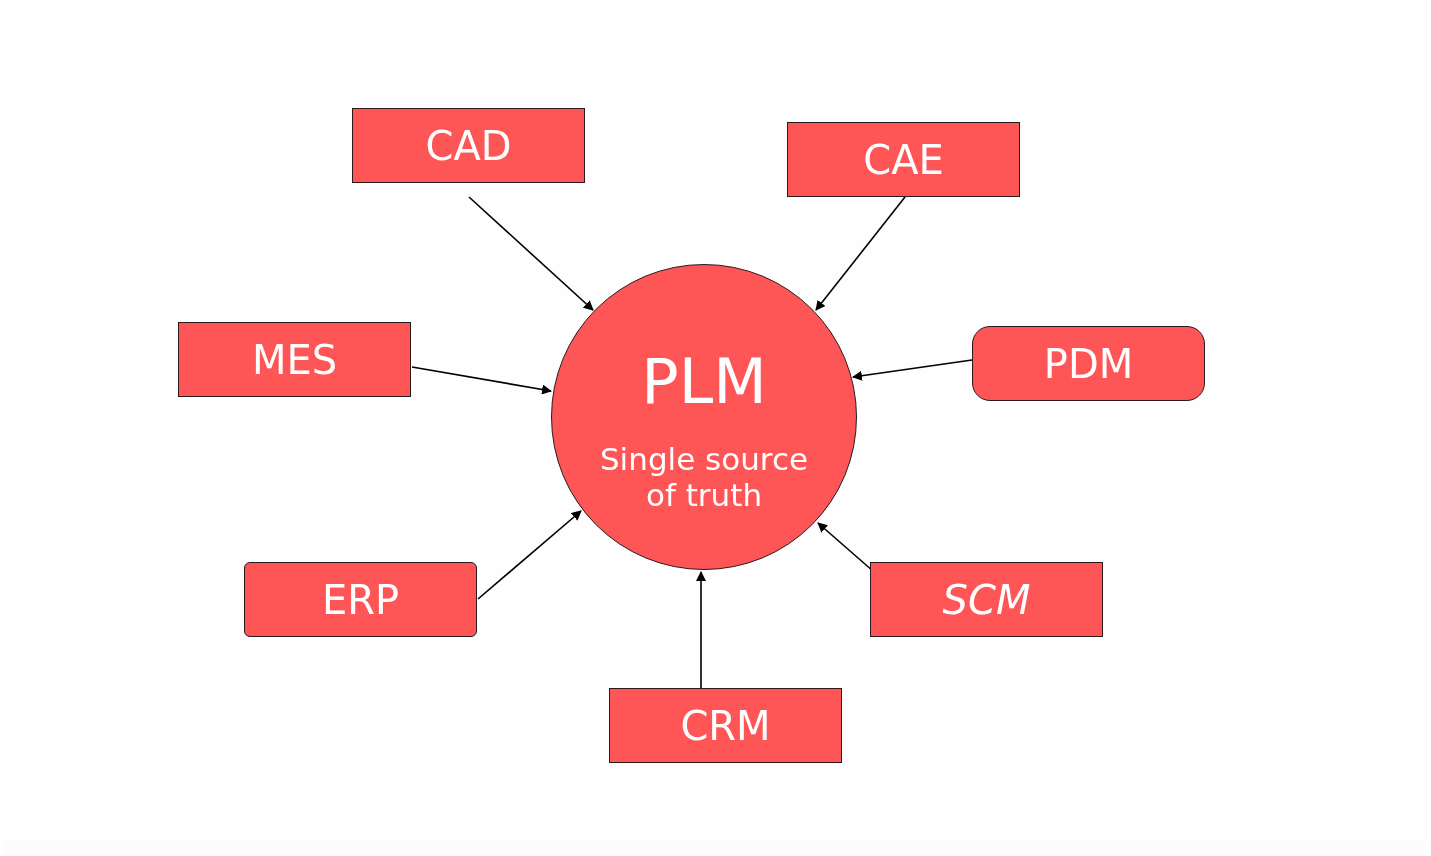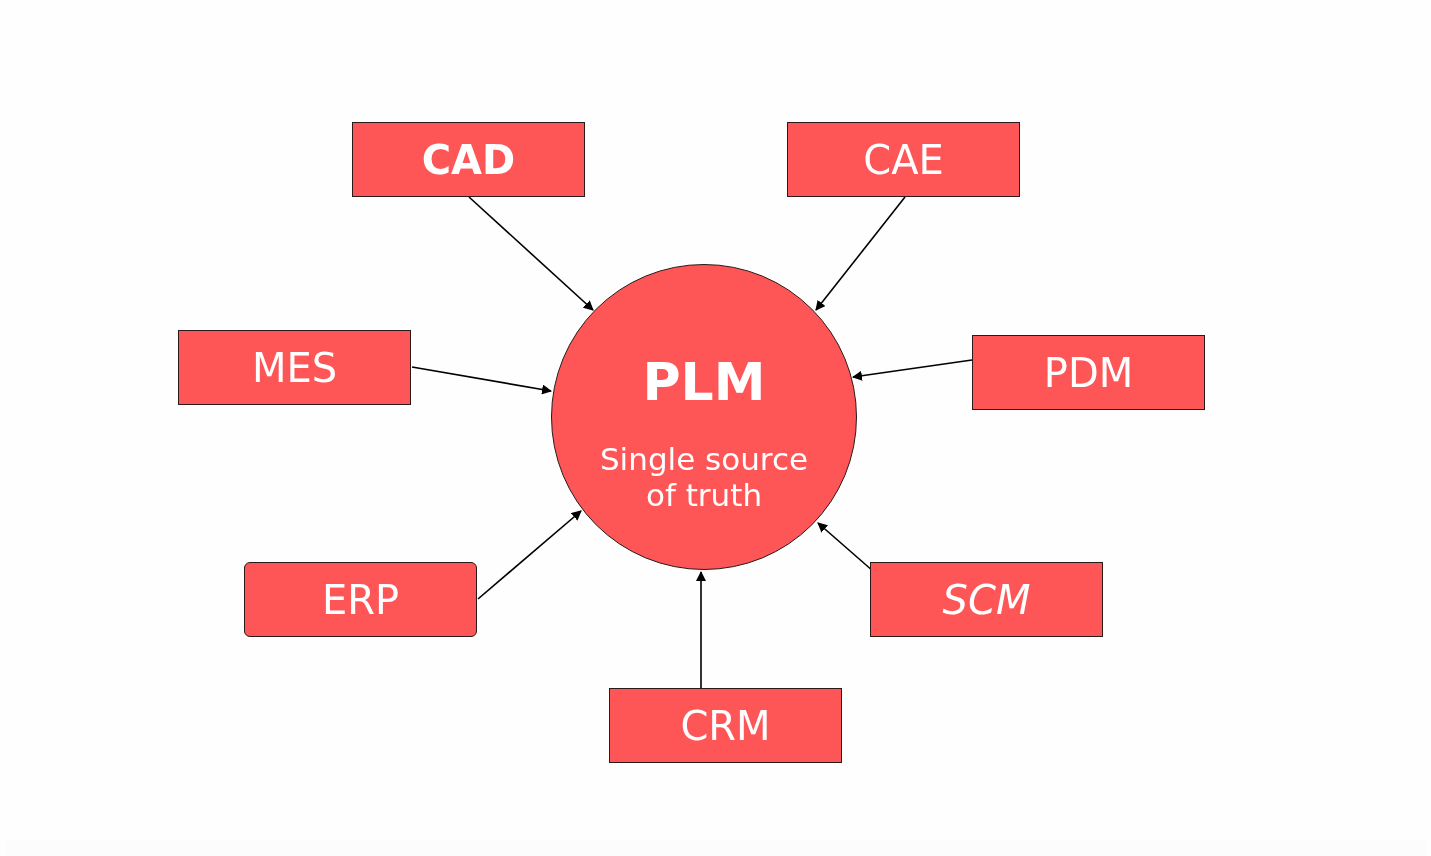--- a/index.html
+++ b/index.html
@@ -1,20 +1,20 @@
 <!DOCTYPE html>
 <html><head>
   <meta charset="utf-8">
   <style>
     html, body { margin:0; padding:0; background:#fefefe; }
     body { width:1431px; height:856px; position:relative; overflow:hidden; font-family:"DejaVu Sans", sans-serif; }
     #diagram { position:absolute; left:0; top:0; width:1431px; height:856px; }
     .node-box { position:absolute; width:233px; height:75px; background:#fe5557; border:1.5px solid #2a1a1a; box-sizing:border-box; color:#fff; display:flex; align-items:center; justify-content:center; font-size:40px; }
     .hub { position:absolute; left:551px; top:264px; width:306px; height:306px; border-radius:50%; background:#fe5557; border:1.5px solid #2a1a1a; box-sizing:border-box; color:#fff; text-align:center; }
-    .hub-title { position:absolute; left:0; right:0; top:82px; font-size:52px; line-height:70px;font-weight:bold; }
+    .hub-title { position:absolute; left:0; right:0; top:82px; font-size:62px; line-height:70px; }
     .hub-sub { position:absolute; left:0; right:0; top:176px; font-size:31px; line-height:36px; }
     .bottom-strip { position:absolute; left:5px; right:5px; bottom:0; height:16px; background:#fcfcfc; }
   </style>
 </head>
 <body>
 
 <svg id="diagram" xmlns="http://www.w3.org/2000/svg" width="1431" height="856">
   <defs>
     <marker id="arrowhead" markerWidth="10" markerHeight="10" refX="9" refY="5" orient="auto" markerUnits="userSpaceOnUse">
       <path d="M0,0 L10,5 L0,10 z" fill="#000"></path>
@@ -30,21 +30,21 @@
 </svg>
 
 <div class="hub">
   <div class="hub-title">PLM</div>
   <div class="hub-sub">
     <div>Single source</div>
     <div>of truth</div>
   </div>
 </div>
 
-<div class="node-box" style="left:352px; top:122px;font-weight:bold;">CAD</div>
+<div class="node-box" style="left:352px; top:108px;">CAD</div>
 <div class="node-box" style="left:787px; top:122px;">CAE</div>
-<div class="node-box" style="left:178px; top:330px;">MES</div>
-<div class="node-box" style="left:972px; top:335px;">PDM</div>
+<div class="node-box" style="left:178px; top:322px;">MES</div>
+<div class="node-box" style="left:972px; top:326px;border-radius:18px;">PDM</div>
 <div class="node-box" style="left:244px; top:562px;border-radius:6px;">ERP</div>
 <div class="node-box" style="left:870px; top:562px;font-style:italic;">SCM</div>
 <div class="node-box" style="left:585px; top:688px;margin-left:24px;">CRM</div>
 
 <div class="bottom-strip"></div>
 
 </body></html>

